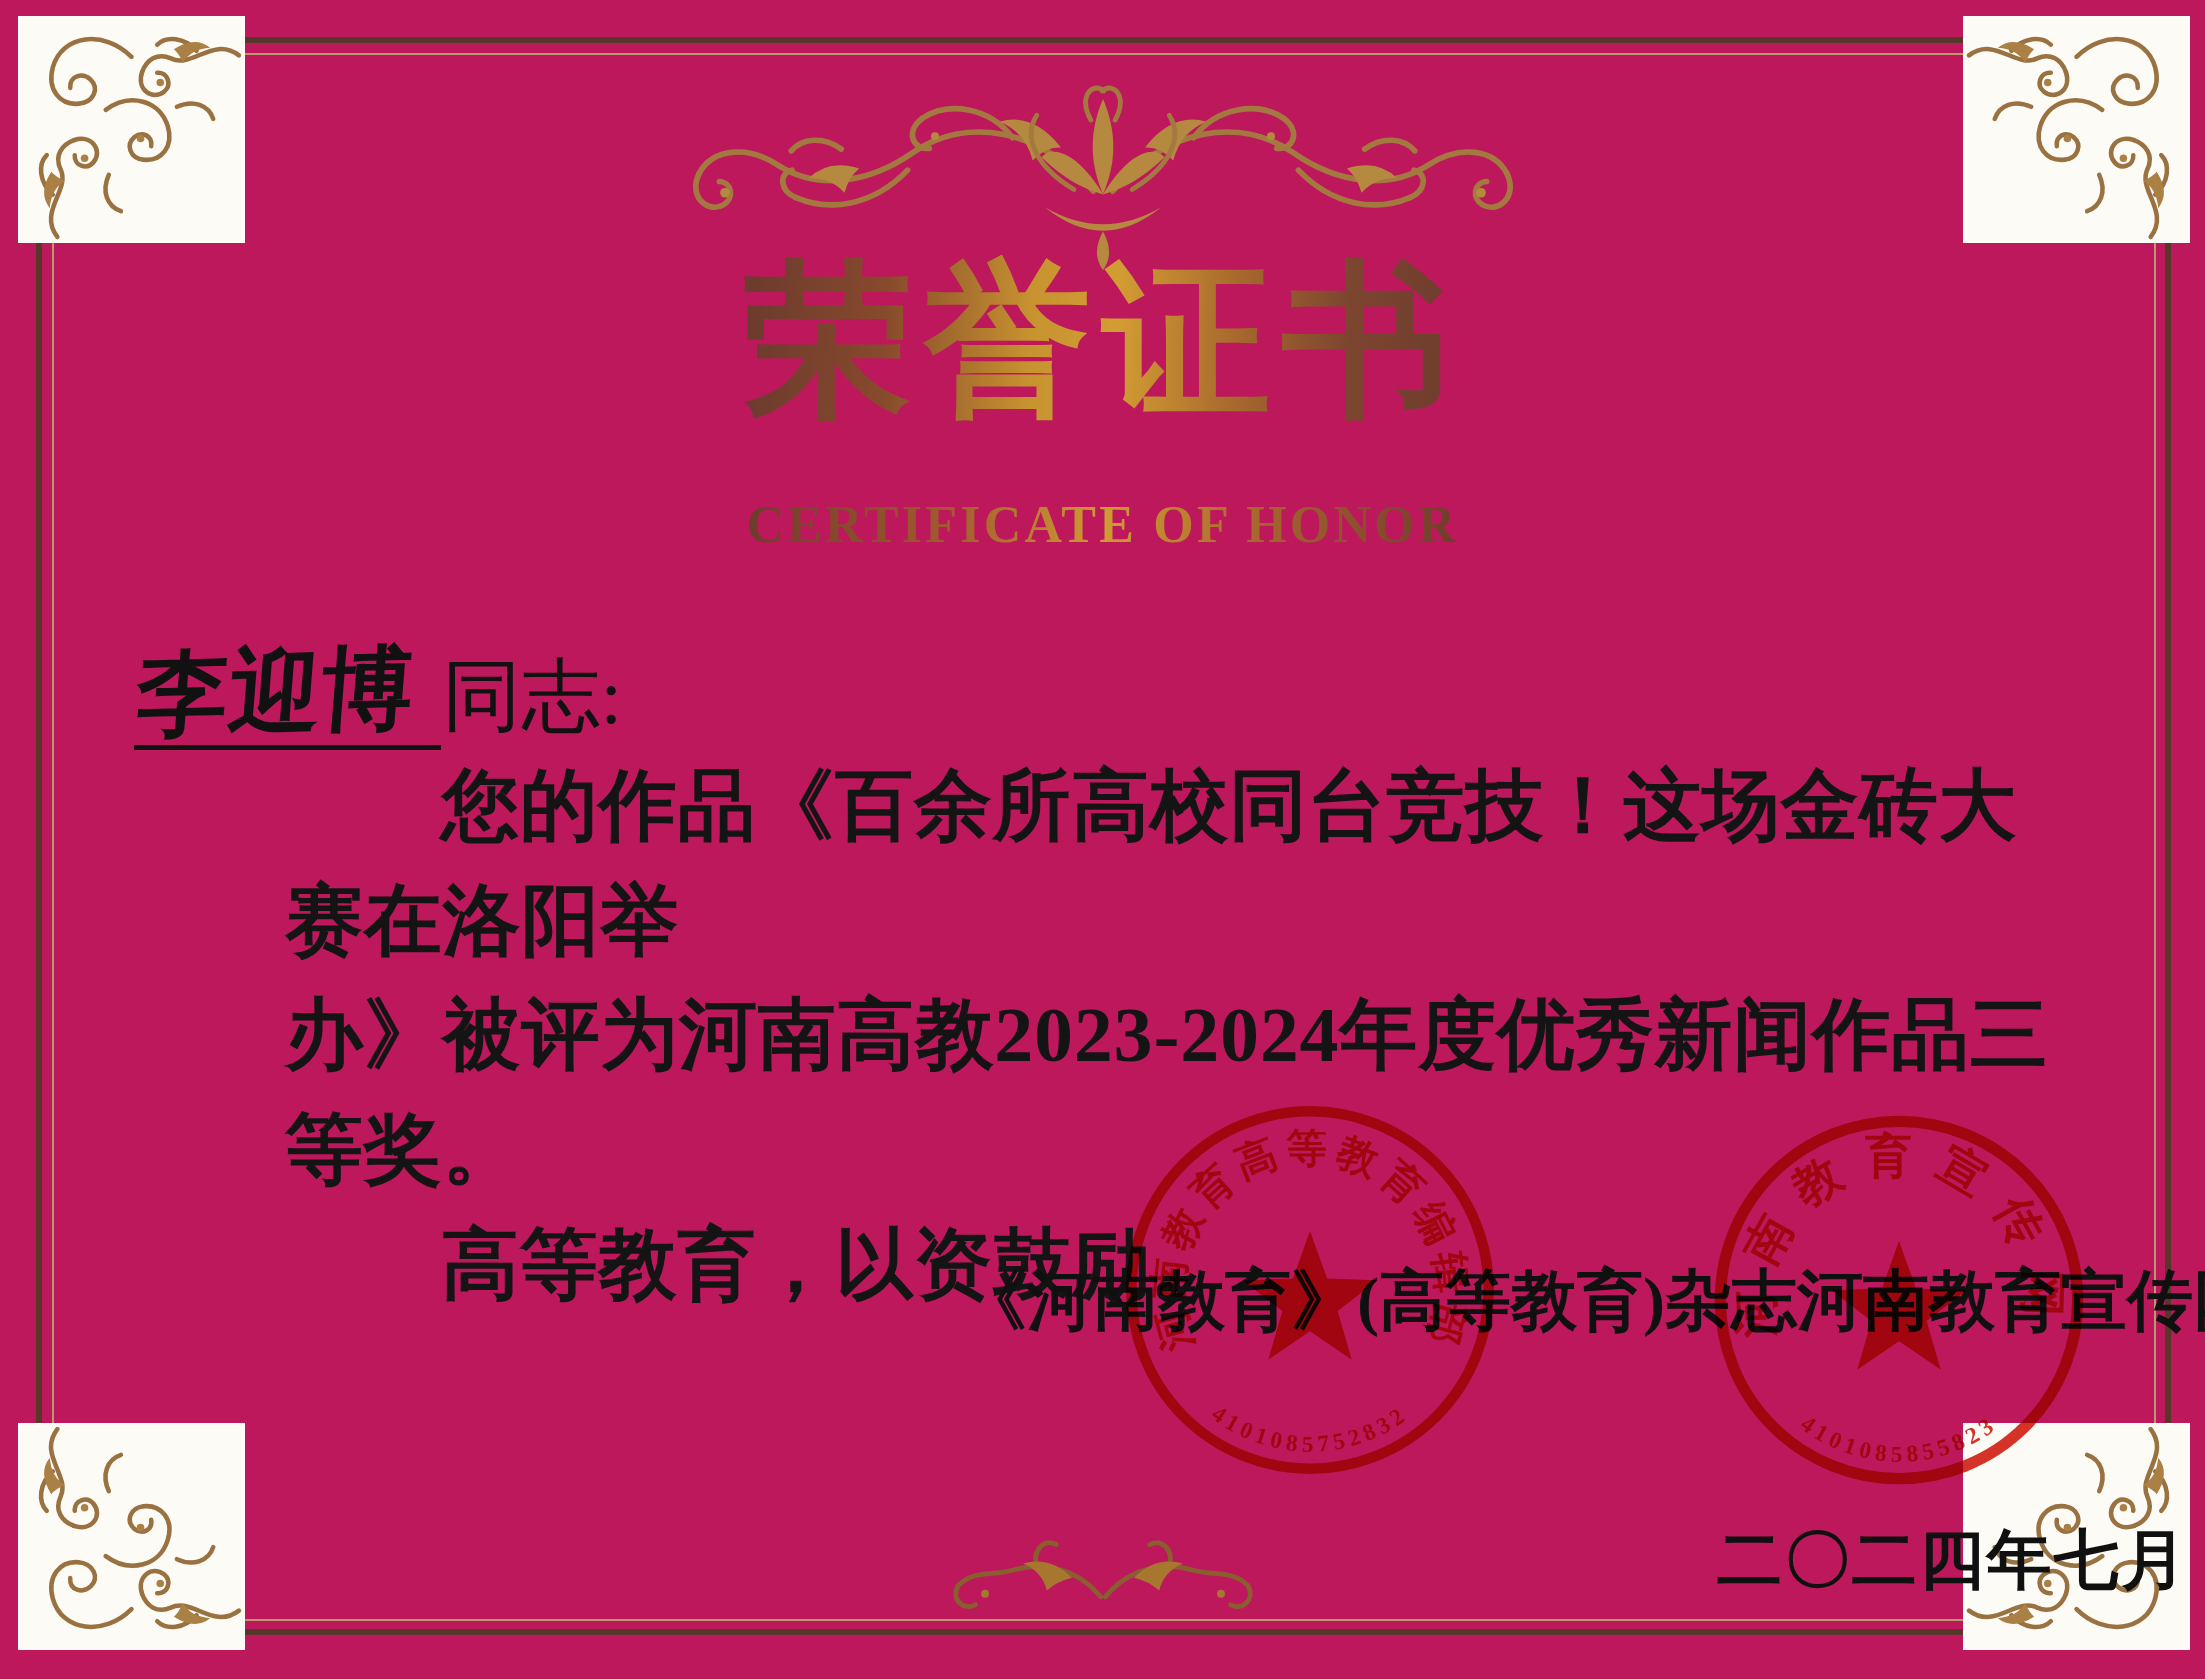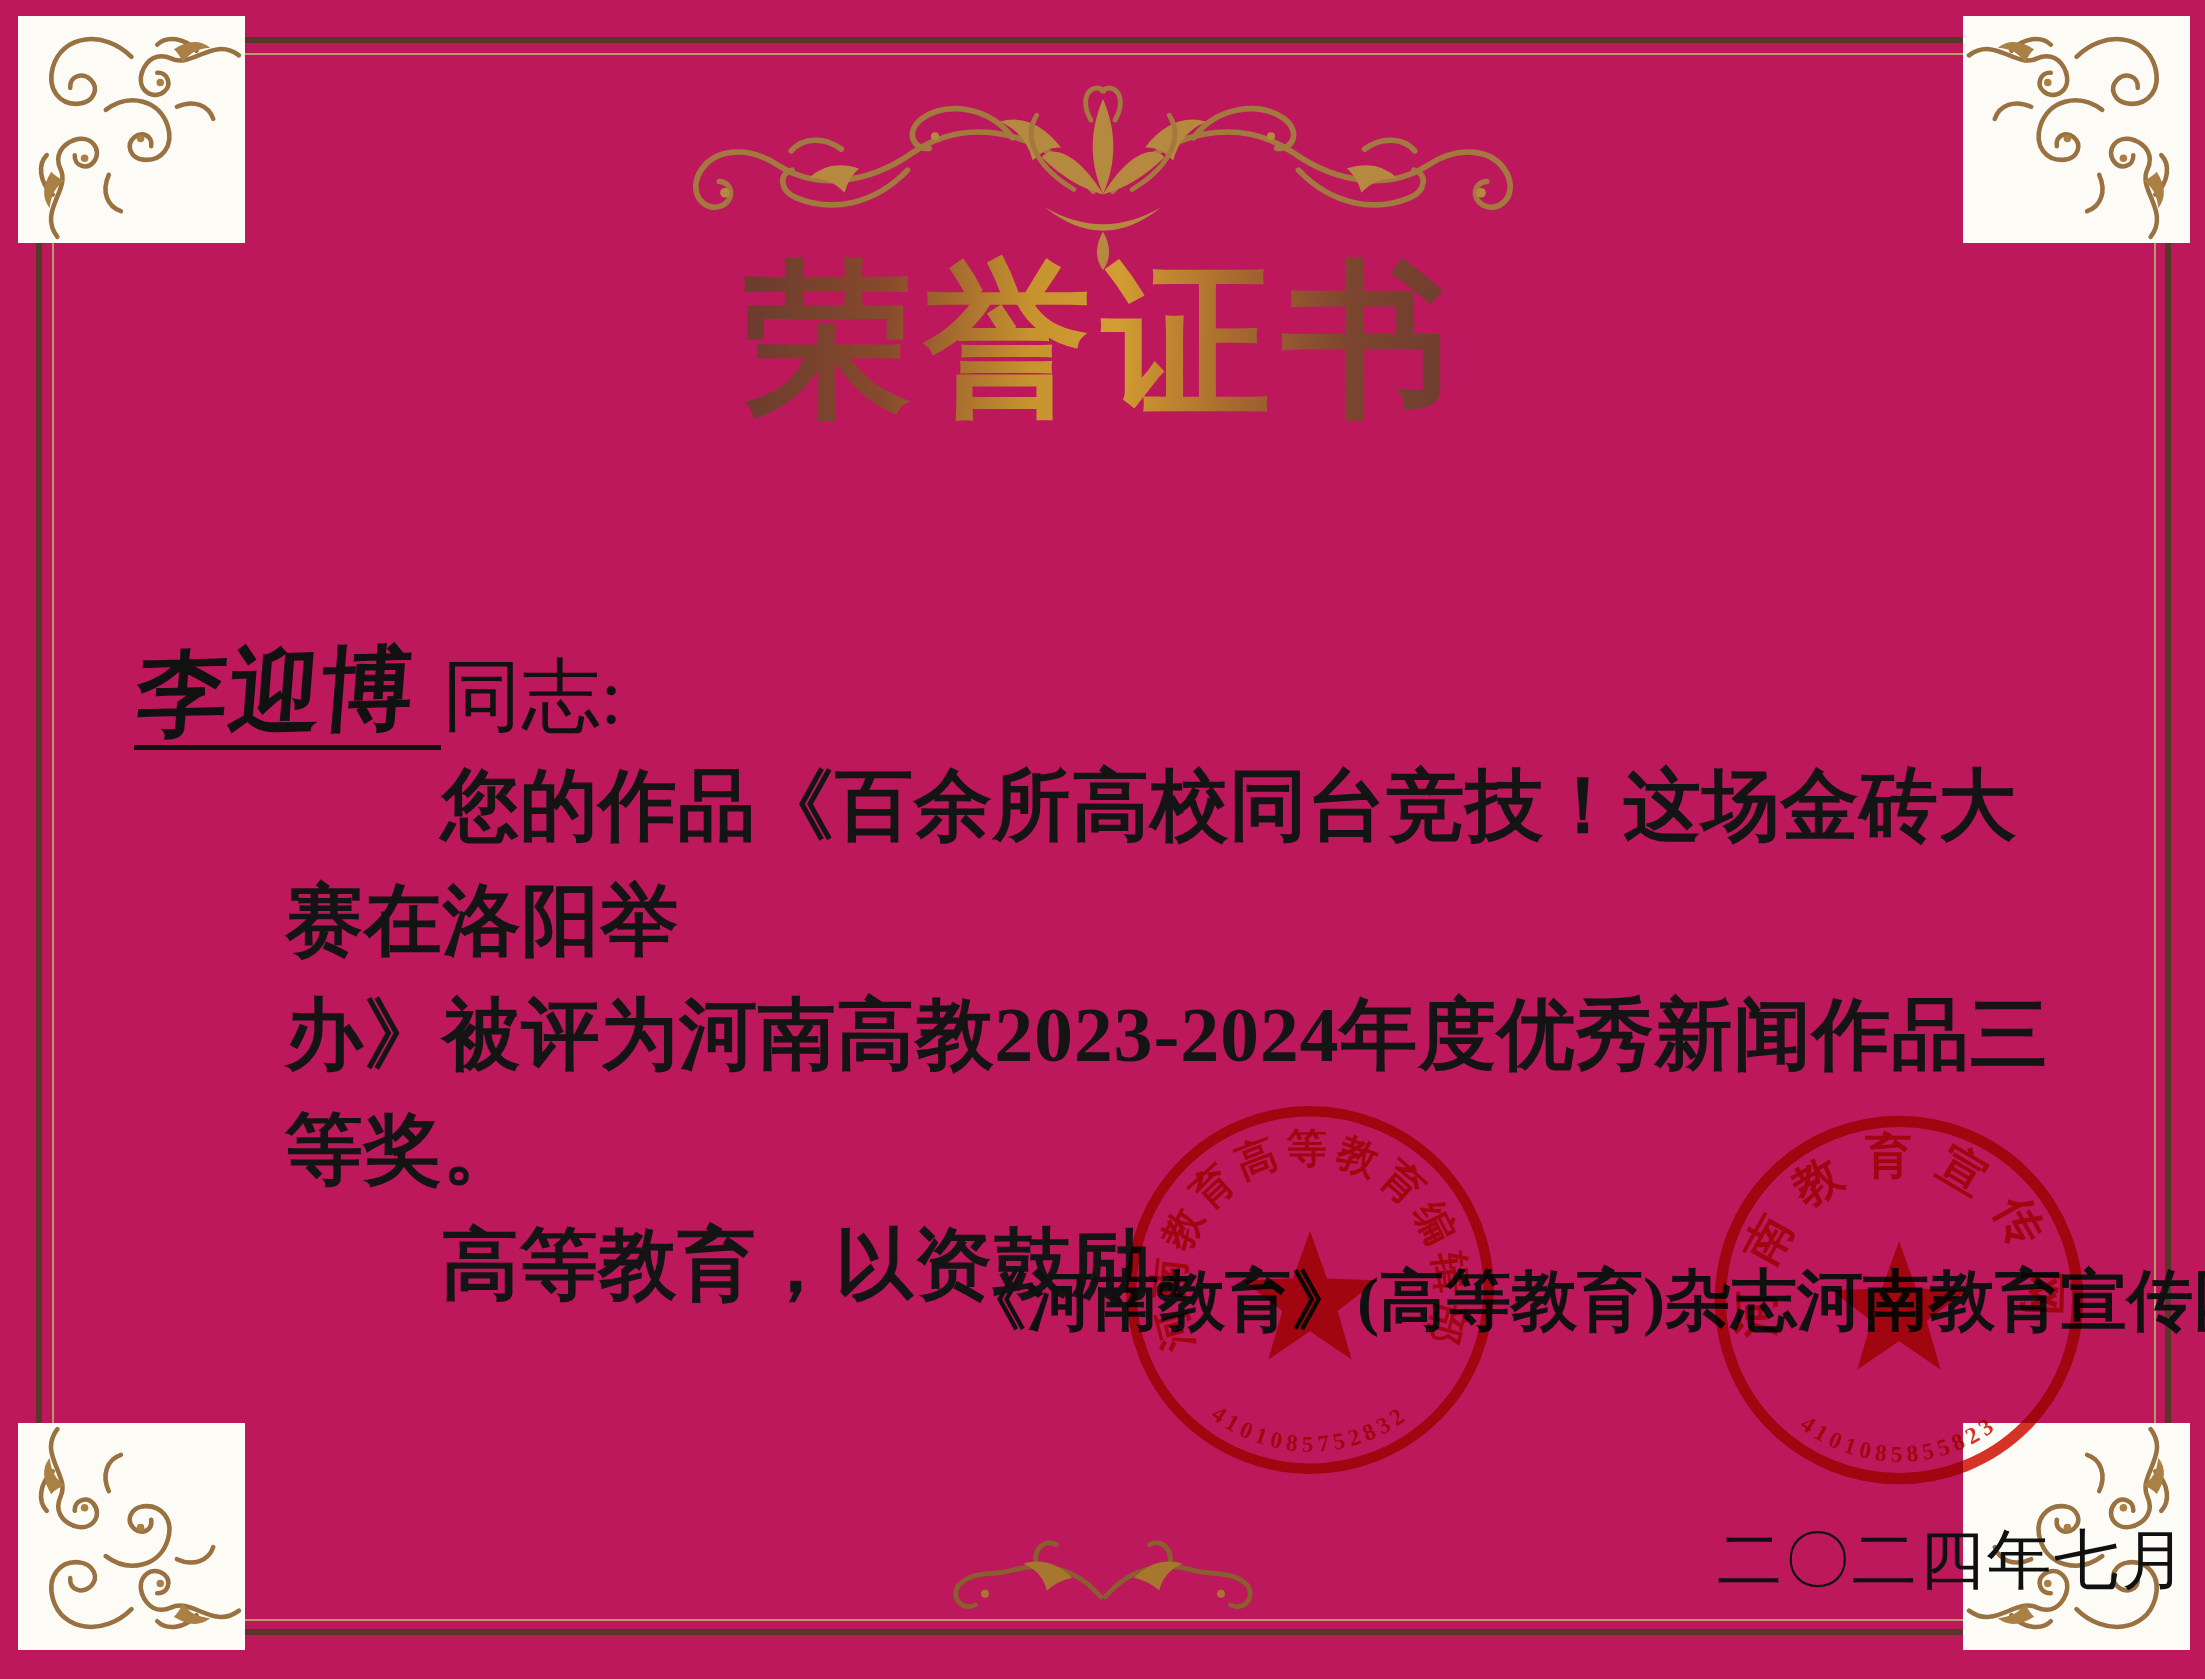--- a/index.html
+++ b/index.html
@@ -36,21 +36,21 @@
   
   .recipient{position:absolute;left:134px;top:644px;color:#111;white-space:nowrap;}
   .name{display:inline-block;border-bottom:5.7px solid #111;padding:0 27.5px 4.9px 3.2px;}
   .name-inner{display:inline-block;font-size:92px;font-weight:bold;line-height:1.05;transform:skewX(-6deg) rotate(-1.5deg);}
   .suffix{font-size:79px;font-weight:normal;margin-left:1.6px;}
   
   .bodytext{position:absolute;left:285px;top:749px;right:138px;font-size:78px;line-height:1.47;font-weight:700;color:#141414;letter-spacing:0.8px;}
   .bodytext .indent{text-indent:2em;}
   
   .issuers{position:absolute;left:961px;top:1256px;width:1134px;display:flex;justify-content:space-between;font-size:66px;font-weight:bold;color:#101010;z-index:3;white-space:nowrap;}
-  .date{position:absolute;left:1717px;top:1516px;font-size:65px;font-weight:normal;color:#101010;letter-spacing:2.4px;z-index:3;}
+  .date{position:absolute;left:1717px;top:1516px;font-size:65px;font-weight:bold;color:#101010;letter-spacing:2.4px;z-index:3;}
   
   .seal{position:absolute;width:380px;height:380px;z-index:4;mix-blend-mode:multiply;opacity:.95;}
   .seal svg{width:100%;height:100%;display:block;}
   .seal text{font-family:"Liberation Serif","DejaVu Serif",serif;font-weight:bold;}
   .seal-left{left:1120px;top:1100px;}
   .seal-right{left:1709px;top:1110px;}
   .defs-store{position:absolute;width:0;height:0;overflow:hidden;}
 </style>
 </head>
 <body>
@@ -136,20 +136,21 @@
       <g stroke="#a4793f" stroke-width="6" fill="none" stroke-linecap="round">
         <path d="M524,148 C478,120 460,84 478,56"></path>
         <path d="M596,148 C642,120 660,84 642,56"></path>
         <path d="M545,62 C528,32 548,14 561,26"></path>
         <path d="M575,62 C592,32 572,14 559,26"></path>
       </g>
     </svg>
   </div>
 
   <h1 class="title">荣誉证书</h1>
+  <div class="subtitle">CERTIFICATE OF HONOR</div>
 
   <div class="recipient">
     <span class="name"><span class="name-inner">李迎博</span></span><span class="suffix">同志:</span>
   </div>
 
   <div class="bodytext">
     <div class="indent">您的作品《百余所高校同台竞技！这场金砖大赛在洛阳举</div>
     <div>办》被评为河南高教2023-2024年度优秀新闻作品三等奖。</div>
     <div class="indent">高等教育，以资鼓励。</div>
   </div>

